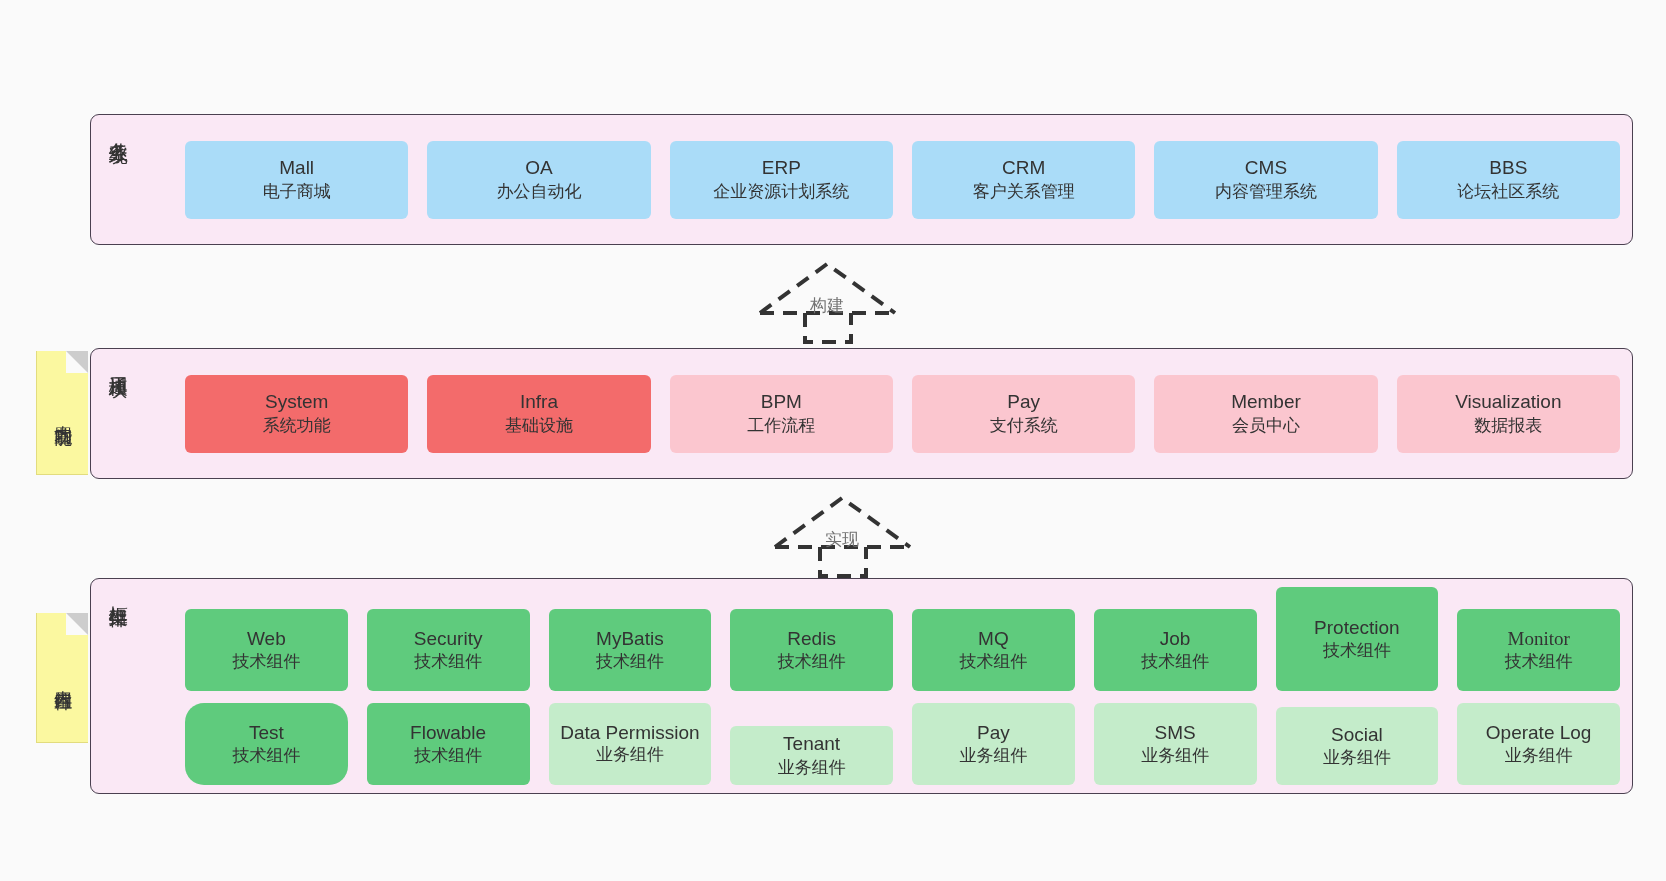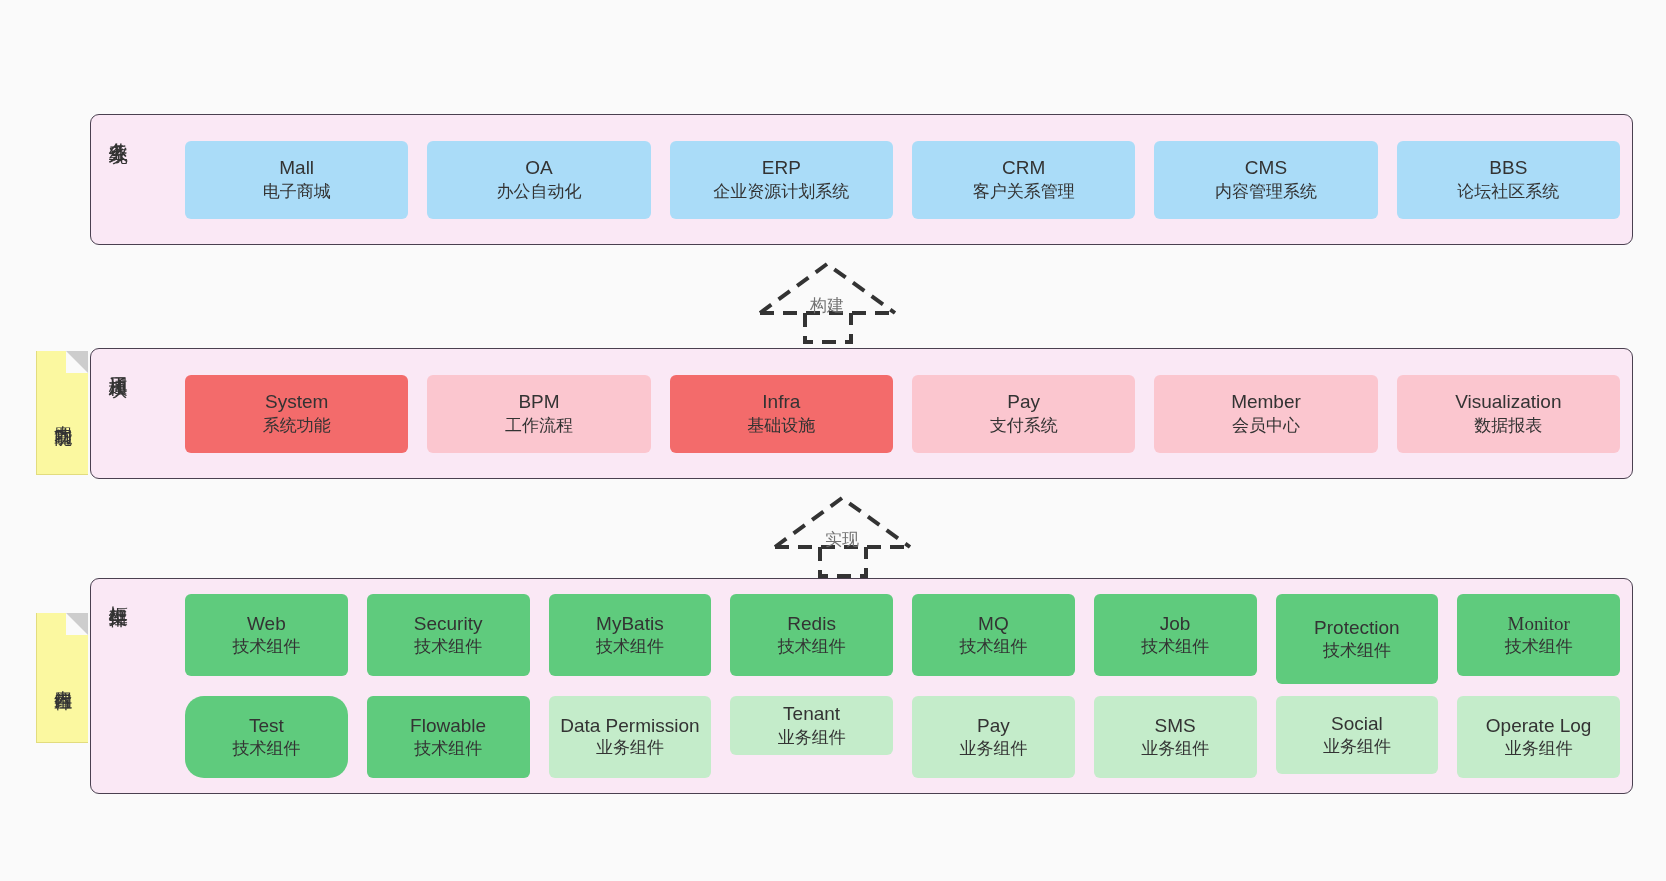--- a/index.html
+++ b/index.html
@@ -45,21 +45,21 @@
     flex:1 1 auto;
     display:flex;
     flex-direction:column;
     justify-content:center;
     gap:12px;
     padding-left:6px;
   }
   .row{
     display:flex;
     gap:19px;
-    align-items:flex-start;
+    align-items:flex-end;
     padding-left:44px;
   }
   .cell{
     flex:1 1 0;
     border-radius:6px;
     display:flex;
     flex-direction:column;
     align-items:center;
     justify-content:center;
     text-align:center;
@@ -177,27 +177,27 @@
   <div class="layer" id="layer-1" style="left:90px;top:348px;width:1543px;height:131px;">
     <div class="layer-label">
       <span>通用模块</span>
     </div>
     <div class="layer-body">
       <div class="row">
         <div class="cell c-red" style="height:78px;">
           <div class="t1">System</div>
           <div class="t2">系统功能</div>
         </div>
+        <div class="cell c-red" style="height:78px;">
+          <div class="t1">Infra</div>
+          <div class="t2">基础设施</div>
+        </div>
         <div class="cell c-pink" style="height:78px;">
           <div class="t1">BPM</div>
           <div class="t2">工作流程</div>
-        </div>
-        <div class="cell c-red" style="height:78px;">
-          <div class="t1">Infra</div>
-          <div class="t2">基础设施</div>
         </div>
         <div class="cell c-pink" style="height:78px;">
           <div class="t1">Pay</div>
           <div class="t2">支付系统</div>
         </div>
         <div class="cell c-pink" style="height:78px;">
           <div class="t1">Member</div>
           <div class="t2">会员中心</div>
         </div>
         <div class="cell c-pink" style="height:78px;">
@@ -245,21 +245,21 @@
           <div class="t2">技术组件</div>
         </div>
         <div class="cell c-green" style="height:82px;">
           <div class="t1">MQ</div>
           <div class="t2">技术组件</div>
         </div>
         <div class="cell c-green" style="height:82px;">
           <div class="t1">Job</div>
           <div class="t2">技术组件</div>
         </div>
-        <div class="cell c-green" style="height:90px;">
+        <div class="cell c-green" style="height:104px;">
           <div class="t1">Protection</div>
           <div class="t2">技术组件</div>
         </div>
         <div class="cell c-green" style="height:82px;font-family:Liberation Serif, serif;">
           <div class="t1">Monitor</div>
           <div class="t2">技术组件</div>
         </div>
       </div>
       <div class="row">
         <div class="cell c-green" style="height:82px;border-radius:19px;">

